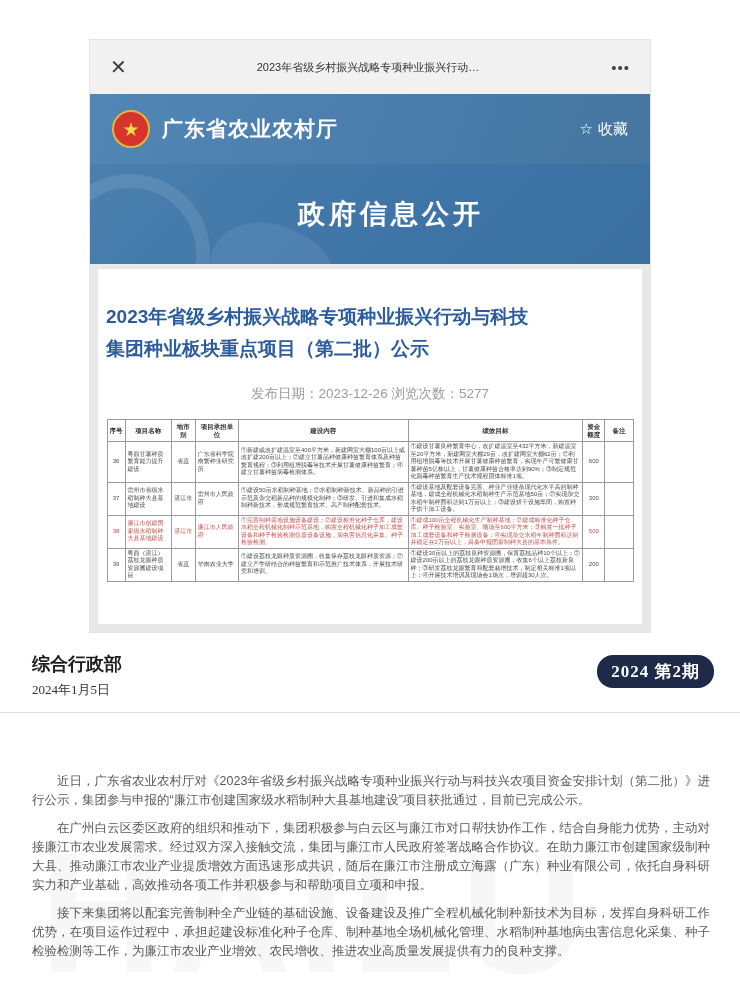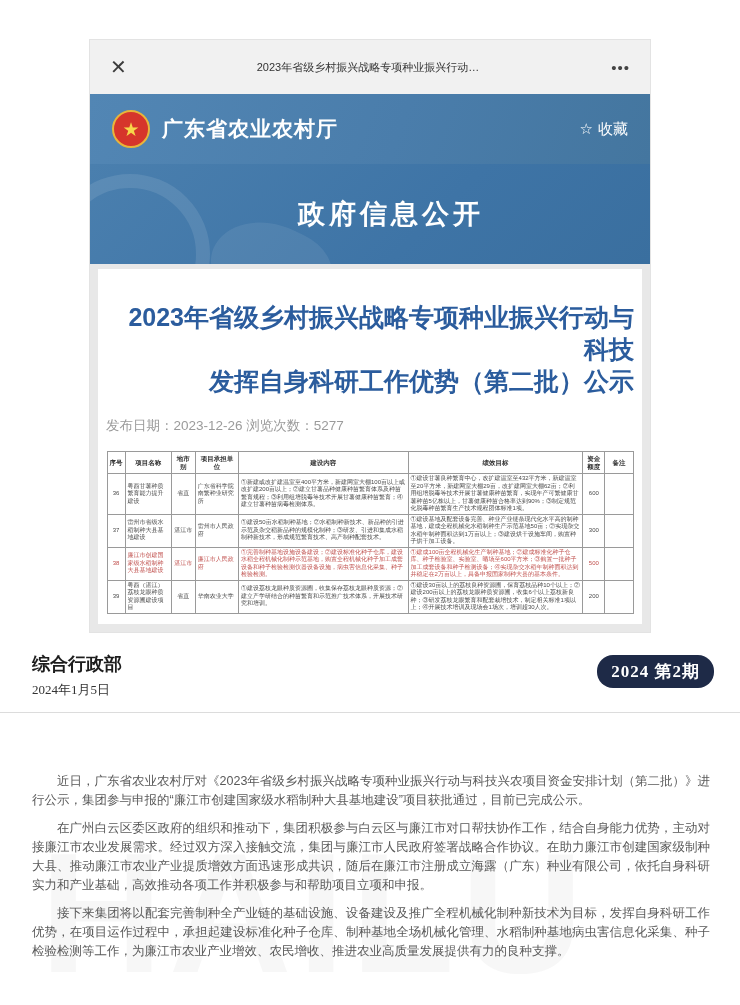--- a/index.html
+++ b/index.html
@@ -18,22 +18,22 @@
   .emblem { width:38px; height:38px; border-radius:50%; background:#d6352b; border:2px solid #e8b53a; color:#f7d64a; display:flex; align-items:center; justify-content:center; font-size:19px; margin-right:12px; flex:0 0 auto; }
   .site-name { color:#fff; font-size:21px; font-weight:bold; letter-spacing:1px; }
   .fav { margin-left:auto; color:#fff; font-size:15px; cursor:pointer; }
   .fav .star { margin-right:5px; }
   .wv-banner { height:100px; background:linear-gradient(135deg,#4a7fae 0%, #3e74a6 60%, #3a6f9f 100%); position:relative; overflow:hidden; display:flex; align-items:center; justify-content:center; }
   .wv-banner .deco1 { position:absolute; left:-40px; top:10px; width:160px; height:160px; border:14px solid rgba(255,255,255,0.10); border-radius:50%; }
   .wv-banner .deco2 { position:absolute; left:120px; bottom:-50px; width:120px; height:90px; background:rgba(255,255,255,0.08); border-radius:60% 40% 50% 50%; transform:rotate(25deg); }
   .banner-title { color:#ffffff; font-size:27px; font-weight:bold; letter-spacing:4px;margin-left:42px; }
   .wv-body { height:368px; background:#e8e8e8; padding:5px 8px 8px; }
   .panel { background:#ffffff; height:100%; padding:32px 8px 0; overflow:hidden; }
-  .art-title { color:#2b5c9d; font-weight:bold; font-size:25px; line-height:32px; text-align:right; }
-  .art-meta { color:#9b9b9b; font-size:13.5px; text-align:left; margin-top:20px; }
+  .art-title { color:#2b5c9d; font-weight:bold; font-size:19px; line-height:32px; text-align:left; }
+  .art-meta { color:#9b9b9b; font-size:13.5px; text-align:center; margin-top:20px; }
   
   table.gov { border-collapse:collapse; table-layout:fixed; width:527px; margin:16px auto 0; }
   table.gov th, table.gov td { border:1px solid #9a9a9a; font-weight:normal; color:#4a4a4a; font-size:6px; line-height:7.5px; padding:1px 2px; vertical-align:middle; word-break:break-all; }
   table.gov th { font-size:6.5px; font-weight:bold; color:#333; text-align:center; height:22px; }
   td.c { text-align:center; }
   tr.hl td { color:#c0504d; }
   
   .divider { position:absolute; left:0; top:712px; width:740px; border-top:1px solid #dcdcdc; }
   .dept { position:absolute; left:32px; top:652px; font-family:Liberation Sans, sans-serif; font-weight:bold; font-size:18px; color:#1d1d1d; }
   .dept-date { position:absolute; left:32px; top:681px; font-family:"Liberation Serif", serif; font-size:13px; color:#333; }
@@ -66,21 +66,21 @@
     <div class="wv-banner">
       <span class="deco1"></span>
       <span class="deco2"></span>
       <span class="banner-title">政府信息公开</span>
     </div>
 
     <div class="wv-body">
       <div class="panel">
         <div class="art-title">
           <div>2023年省级乡村振兴战略专项种业振兴行动与科技</div>
-          <div>发挥自身科研工作优势（第二批）公示</div>
+          <div>集团种业板块重点项目（第二批）公示</div>
         </div>
         <div class="art-meta">发布日期：2023-12-26  浏览次数：5277</div>
 
         <table class="gov">
           <colgroup>
             <col style="width:18px">
               <col style="width:46px">
               <col style="width:24px">
               <col style="width:43px">
             <col style="width:169px">

